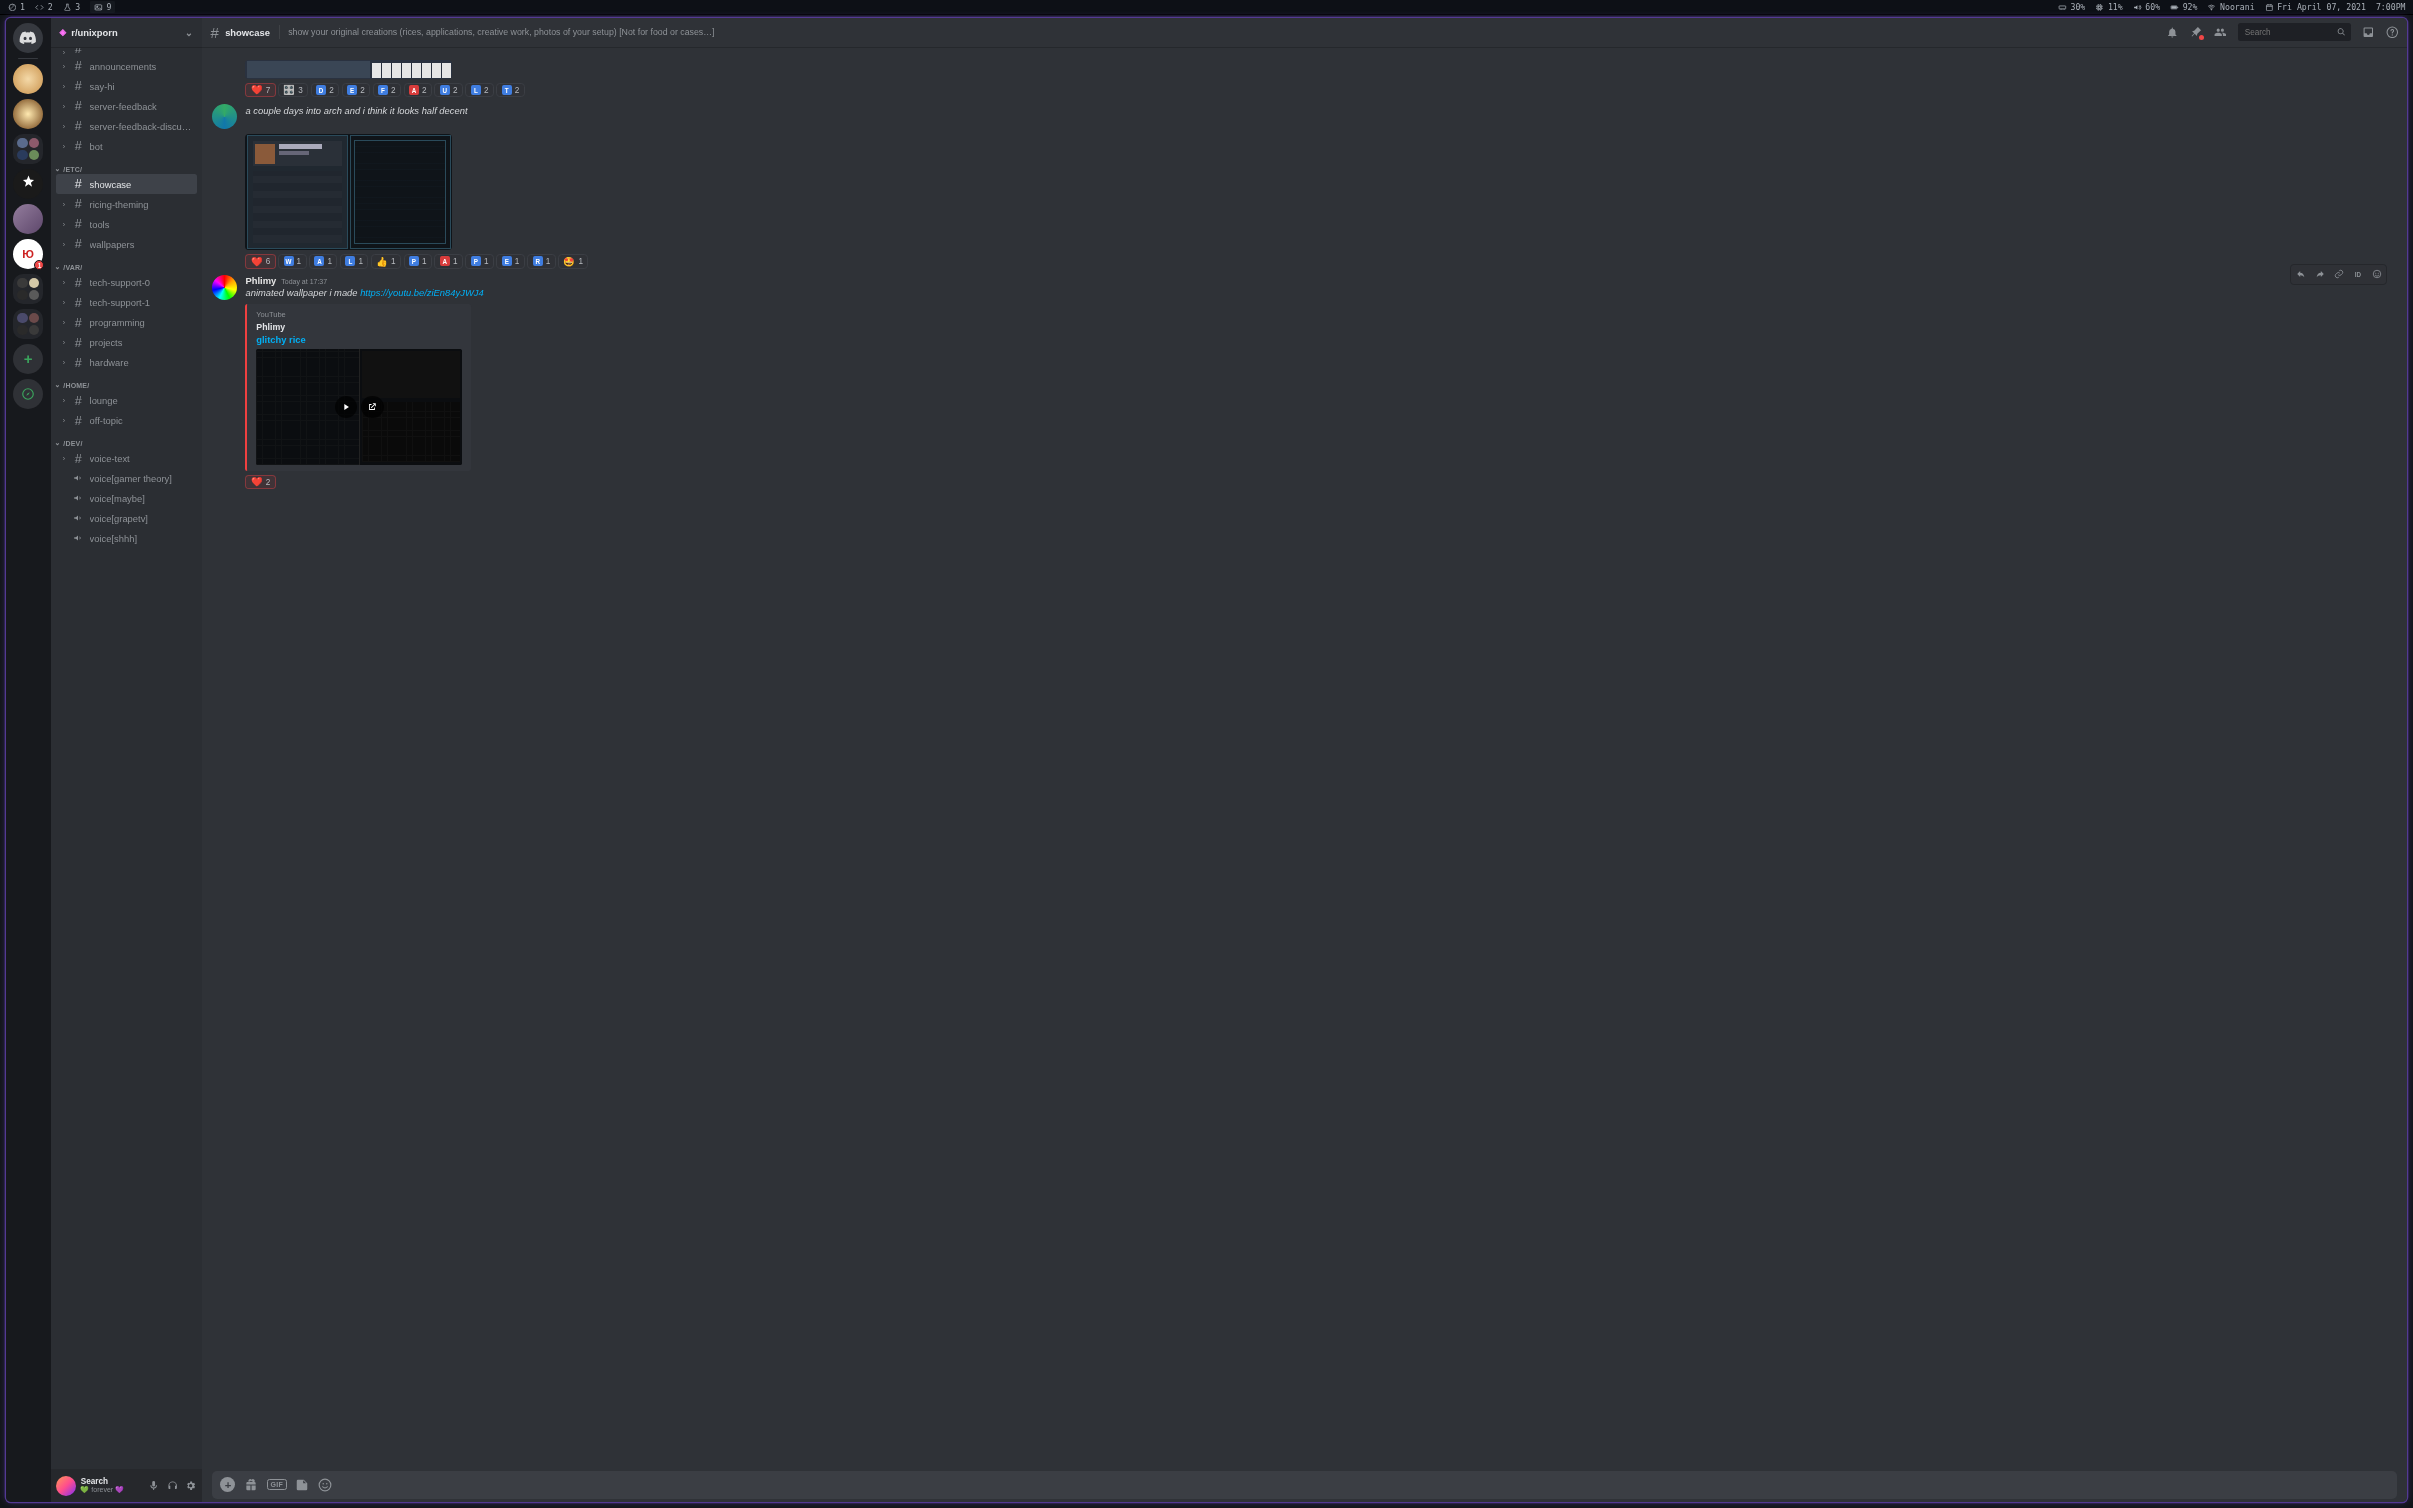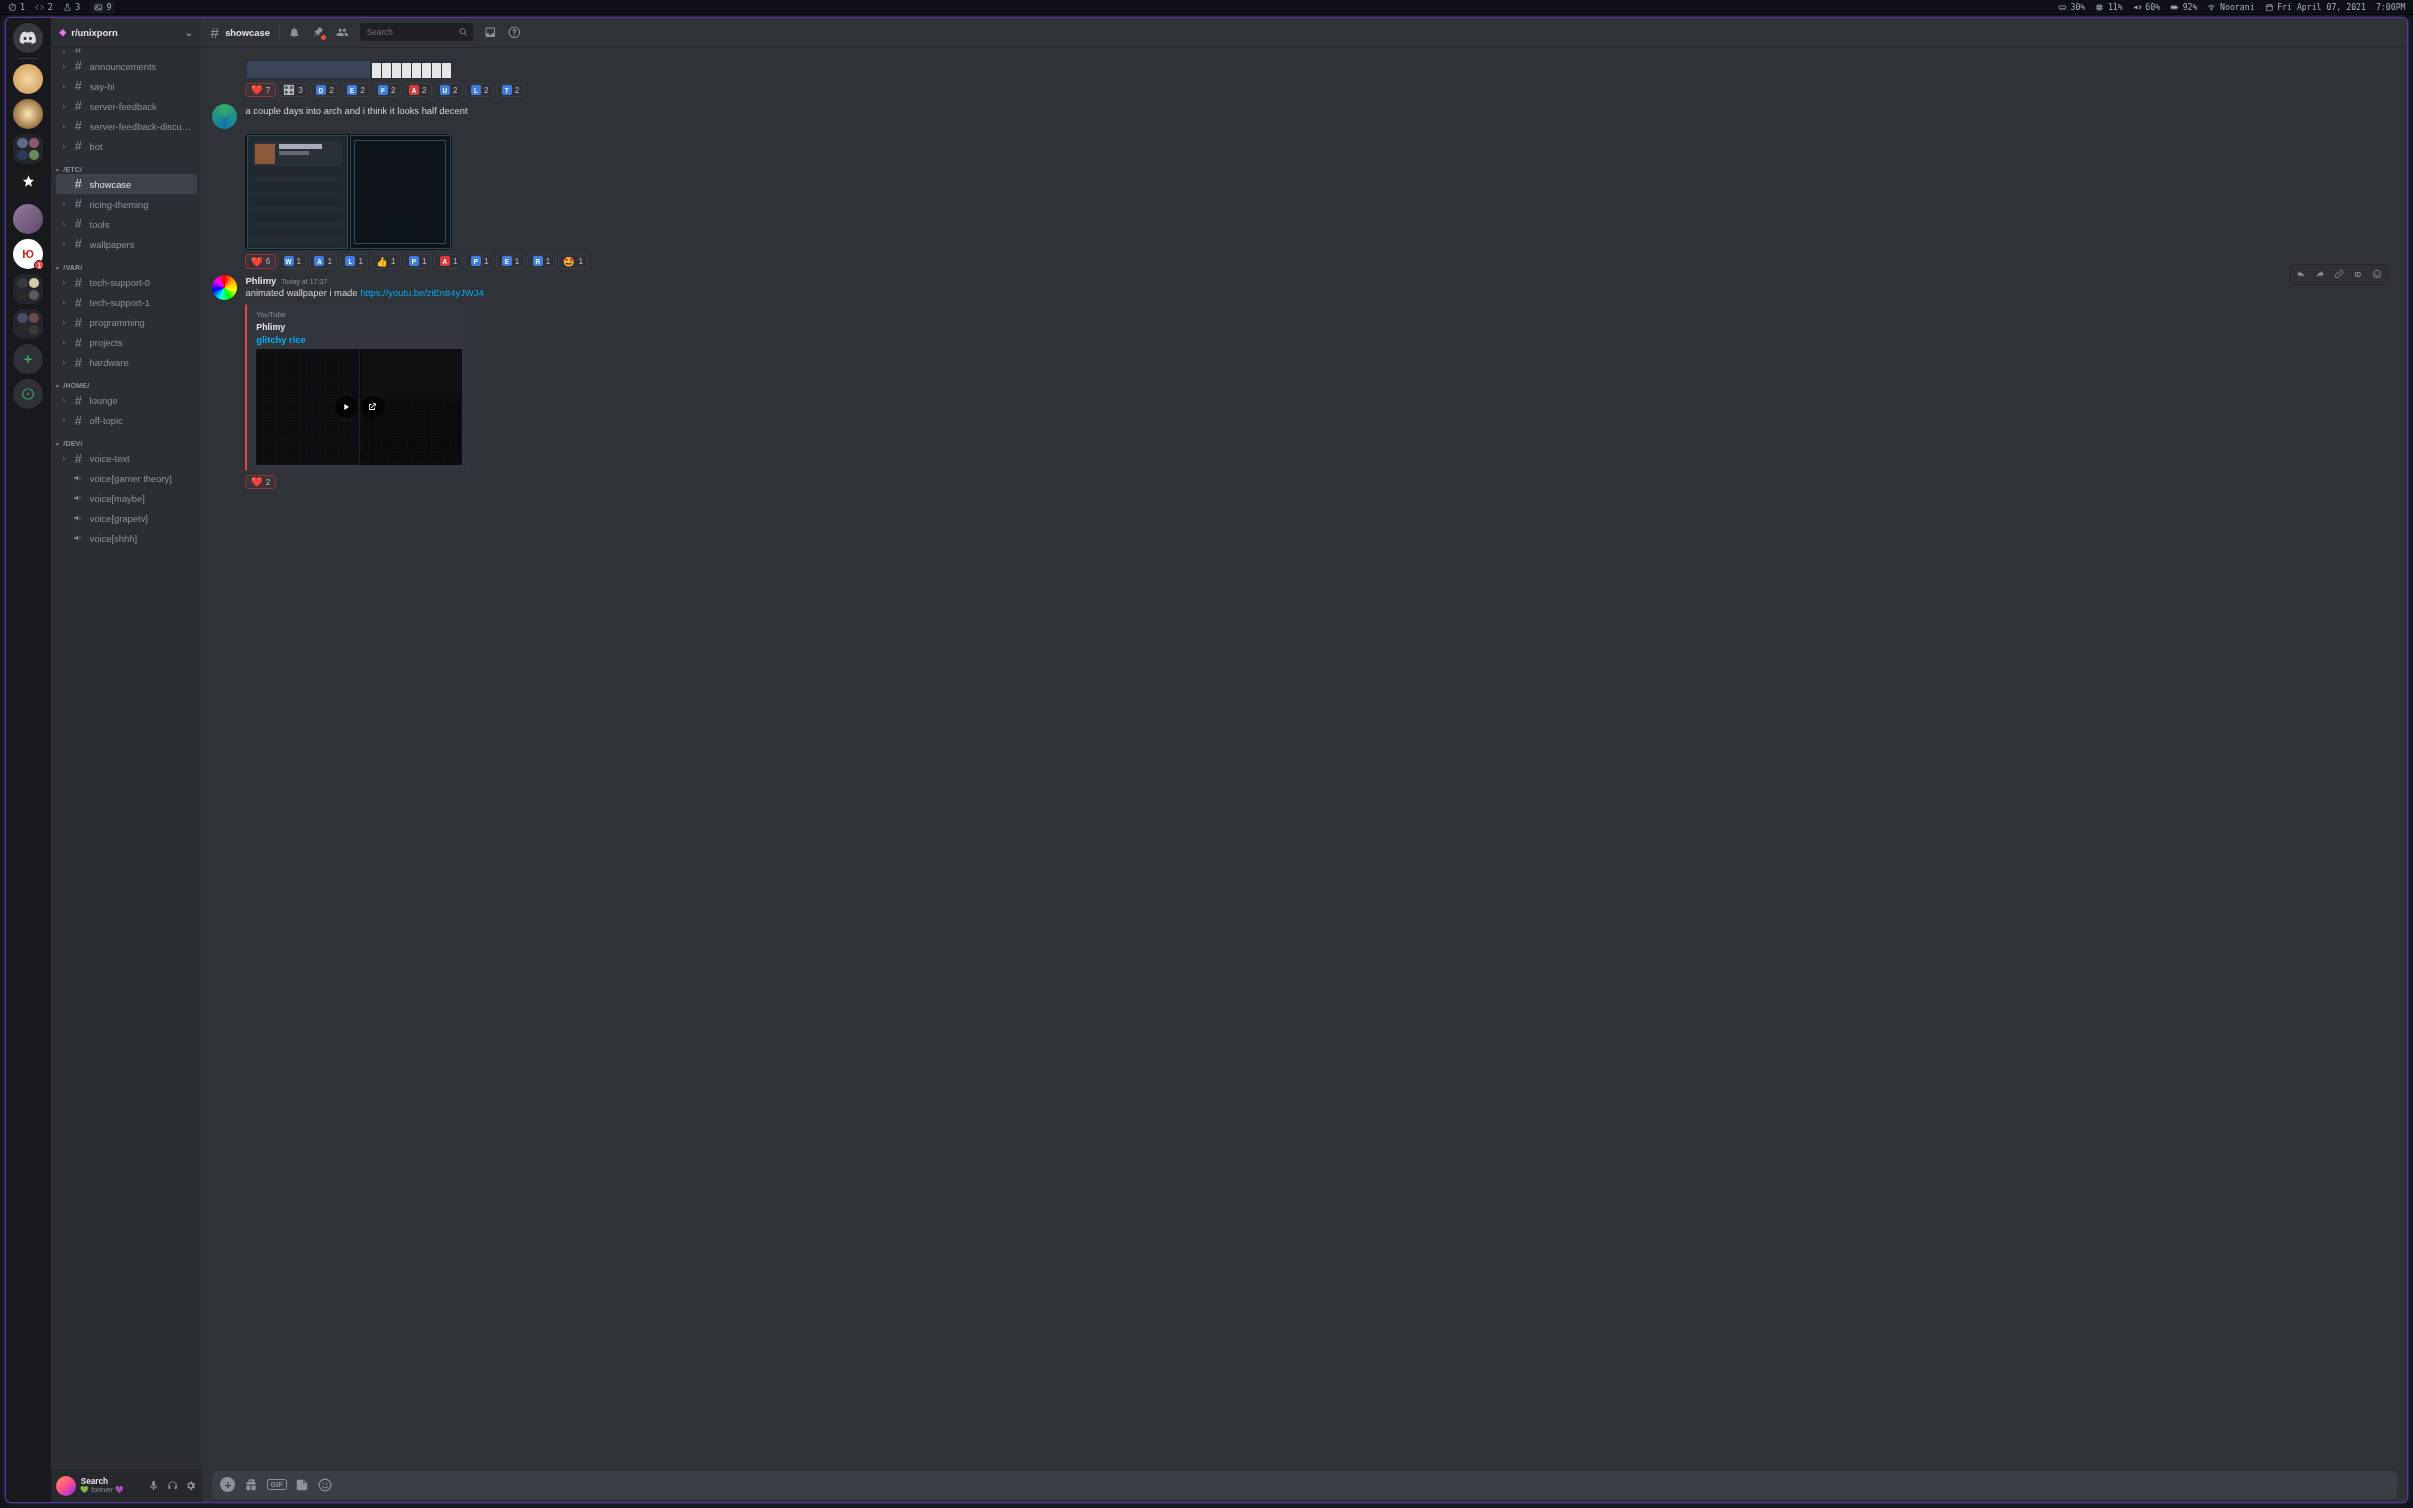--- a/index.html
+++ b/index.html
@@ -87,21 +87,21 @@
   .search-box input{background:transparent;border:none;outline:none;color:var(--tx-norm);font-size:8.2px;width:100%;}
   .search-box svg{width:10px;height:10px;}
 
   .messages{flex:1;overflow-y:auto;padding:5px 10px 10px 10px;}
   .msg{display:flex;gap:8.8px;padding:5px 0 1.3px 0;position:relative;}
   .msg .avatar{width:25px;height:25px;border-radius:50%;flex:none;background:#444 center/cover;}
   .msg .body{flex:1;min-width:0;}
   .msg .head{display:flex;align-items:baseline;gap:5px;}
   .msg .author{font-weight:600;}
   .msg .time{font-size:7px;color:var(--tx-muted);}
-  .msg .content{color:#d5d7da;line-height:1.45;margin-top:0.6px;}
+  .msg .content{color:#d5d7da;line-height:1.45;margin-top:0.6px;font-style:italic;}
   .msg .content .link{color:var(--link);margin-top:8px;}
 
   .attachment{width:207px;max-width:207px;border-radius:3.8px;overflow:hidden;background:#1b1d21;margin-top:2.5px;}
   .attachment.img{height:116px;background:#0f1419 center/cover;}
 
   .embed{margin-top:3.8px;border-left:2.5px solid #f04040;background:#33363c;border-radius:2.5px;padding:6.3px 8.8px;width:226px;}
   .embed .provider{font-size:7.5px;color:var(--tx-muted);margin-bottom:2.5px;}
   .embed .eauthor{font-size:8.8px;color:var(--tx-strong);font-weight:600;margin-bottom:2.5px;}
   .embed .etitle{color:var(--link);font-weight:600;margin-bottom:3.8px;}
   .embed .thumb{width:206px;height:116px;background:#0a0c0e;border-radius:2.5px;position:relative;overflow:hidden;display:flex;align-items:center;justify-content:center;}
@@ -439,20 +439,21 @@
             </svg>
         </div>
       </div>
     </div>
 
     <div class="main">
       <div class="title-bar">
         <span class="hash">#</span>
         <span class="chan-name">showcase</span>
         <span class="divider"></span>
+        <span class="topic">show your original creations (rices, applications, creative work, photos of your setup) [Not for food or cases…]</span>
         <div class="title-actions">
           <svg viewBox="0 0 24 24" fill="currentColor">
               <path d="M12 22a2 2 0 0 0 2-2h-4a2 2 0 0 0 2 2zm6-6V11a6 6 0 0 0-5-5.9V4a1 1 0 0 0-2 0v1.1A6 6 0 0 0 6 11v5l-2 2v1h16v-1l-2-2z"></path>
             </svg>
           <span style="position:relative;display:inline-flex;">
             <svg viewBox="0 0 24 24" fill="currentColor" width="12.6" height="12.6">
                 <path d="M16 3l5 5-7 7-1 4-4-4-5 5-1-1 5-5-4-4 4-1 7-7z"></path>
               </svg>
             <span style="position:absolute;right:-1.3px;bottom:-1.3px;width:5px;height:5px;background:#f04747;border-radius:50%;"></span>
           </span>

